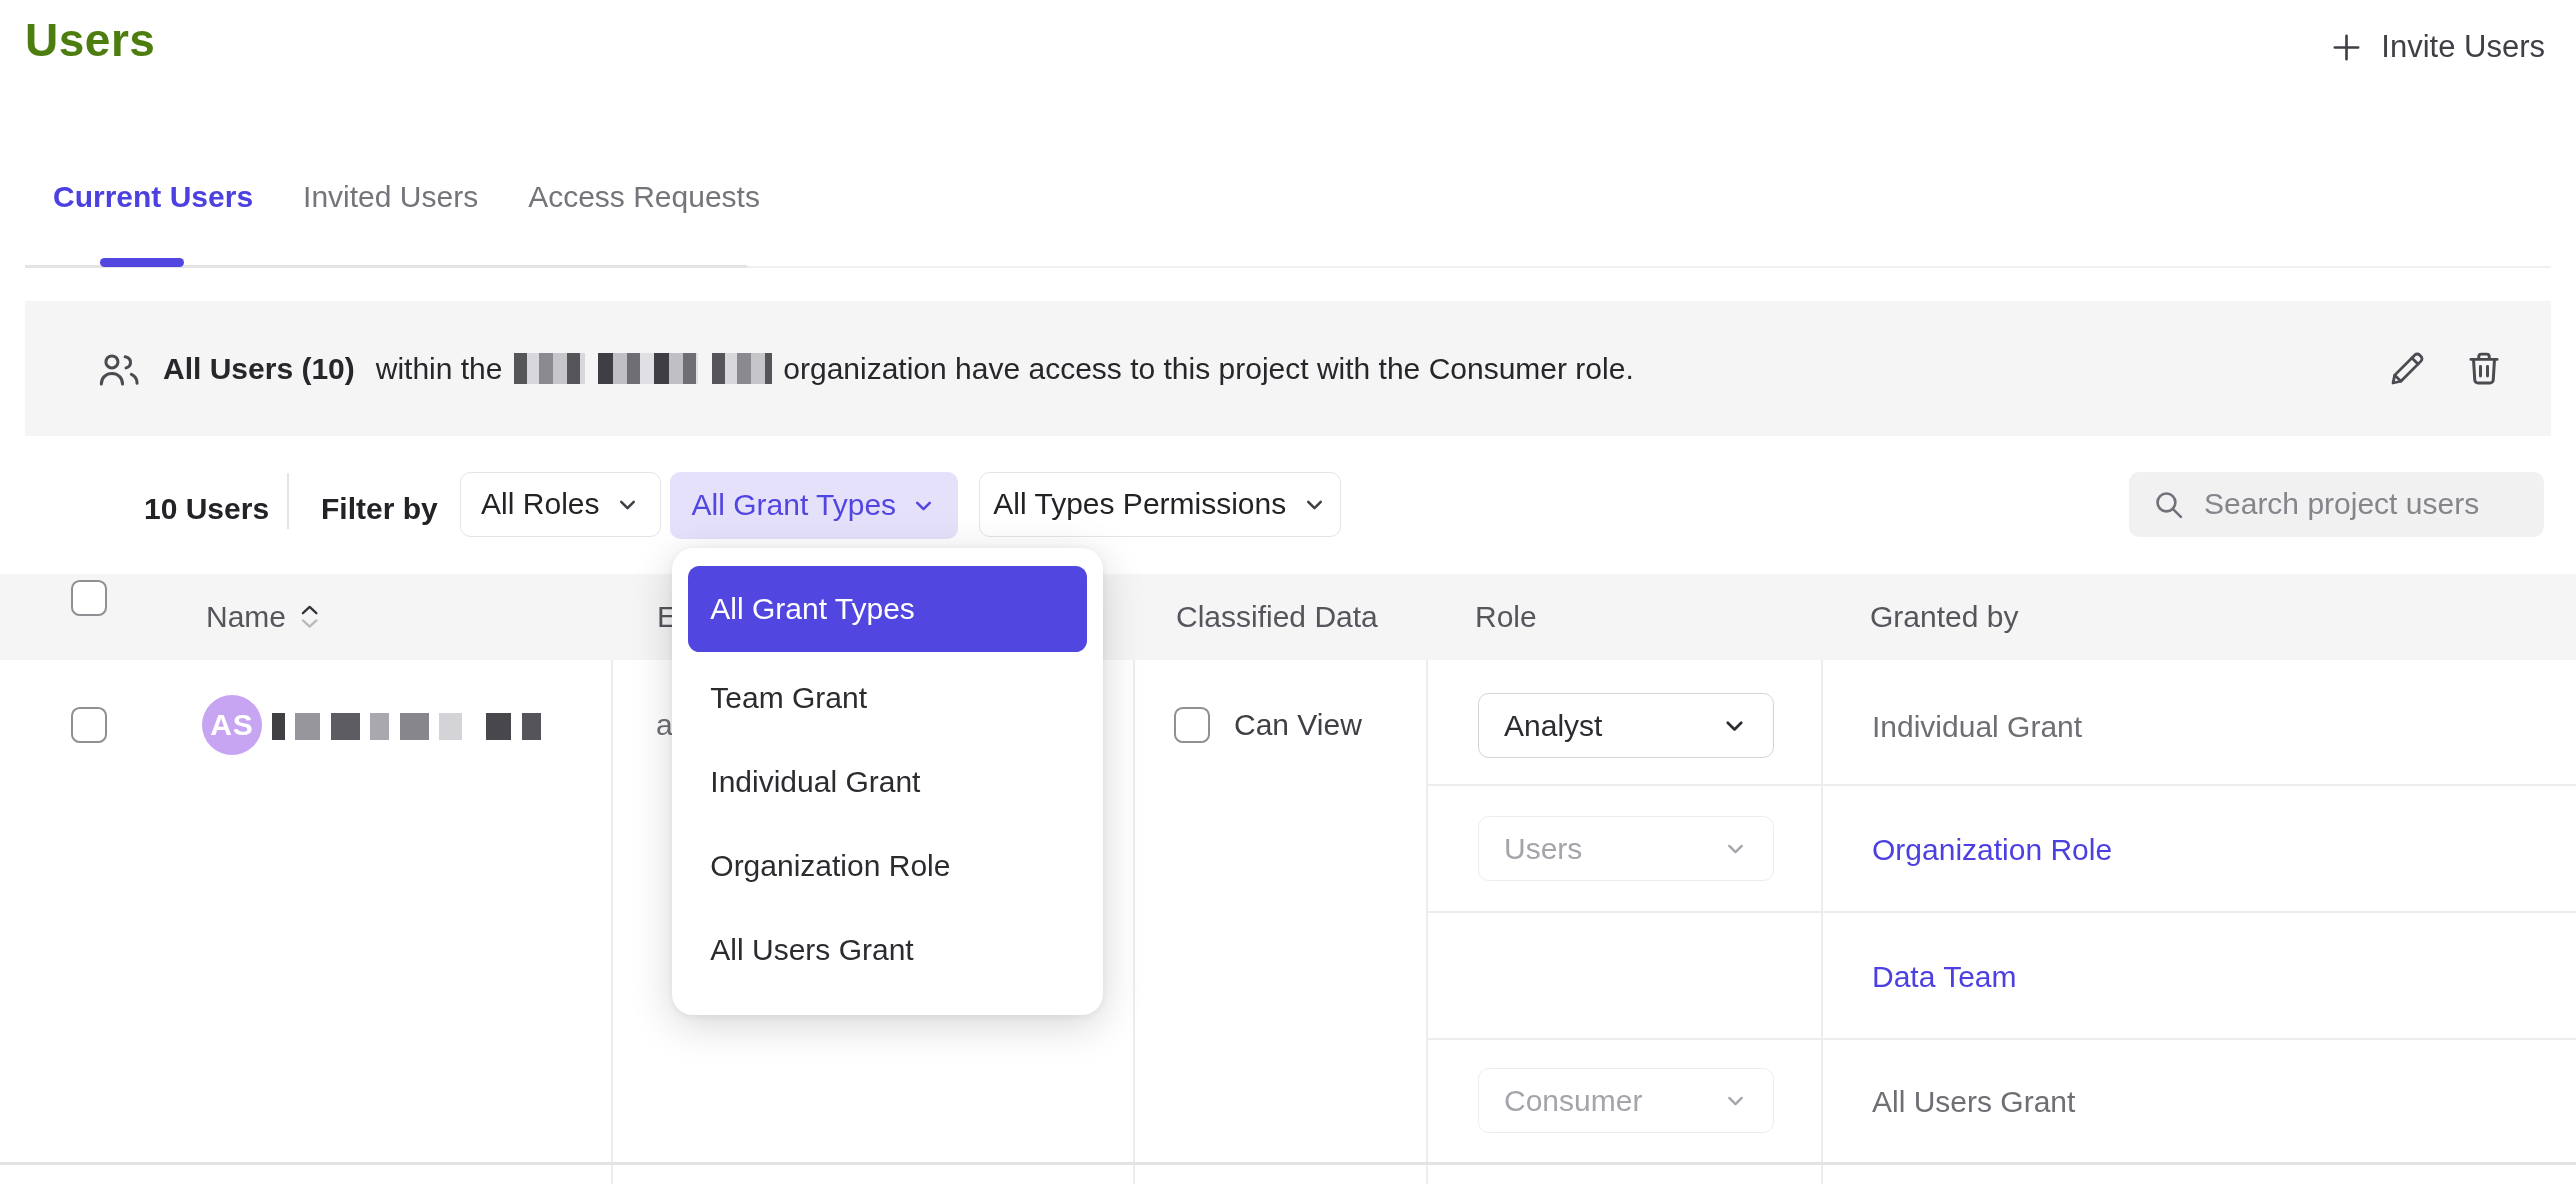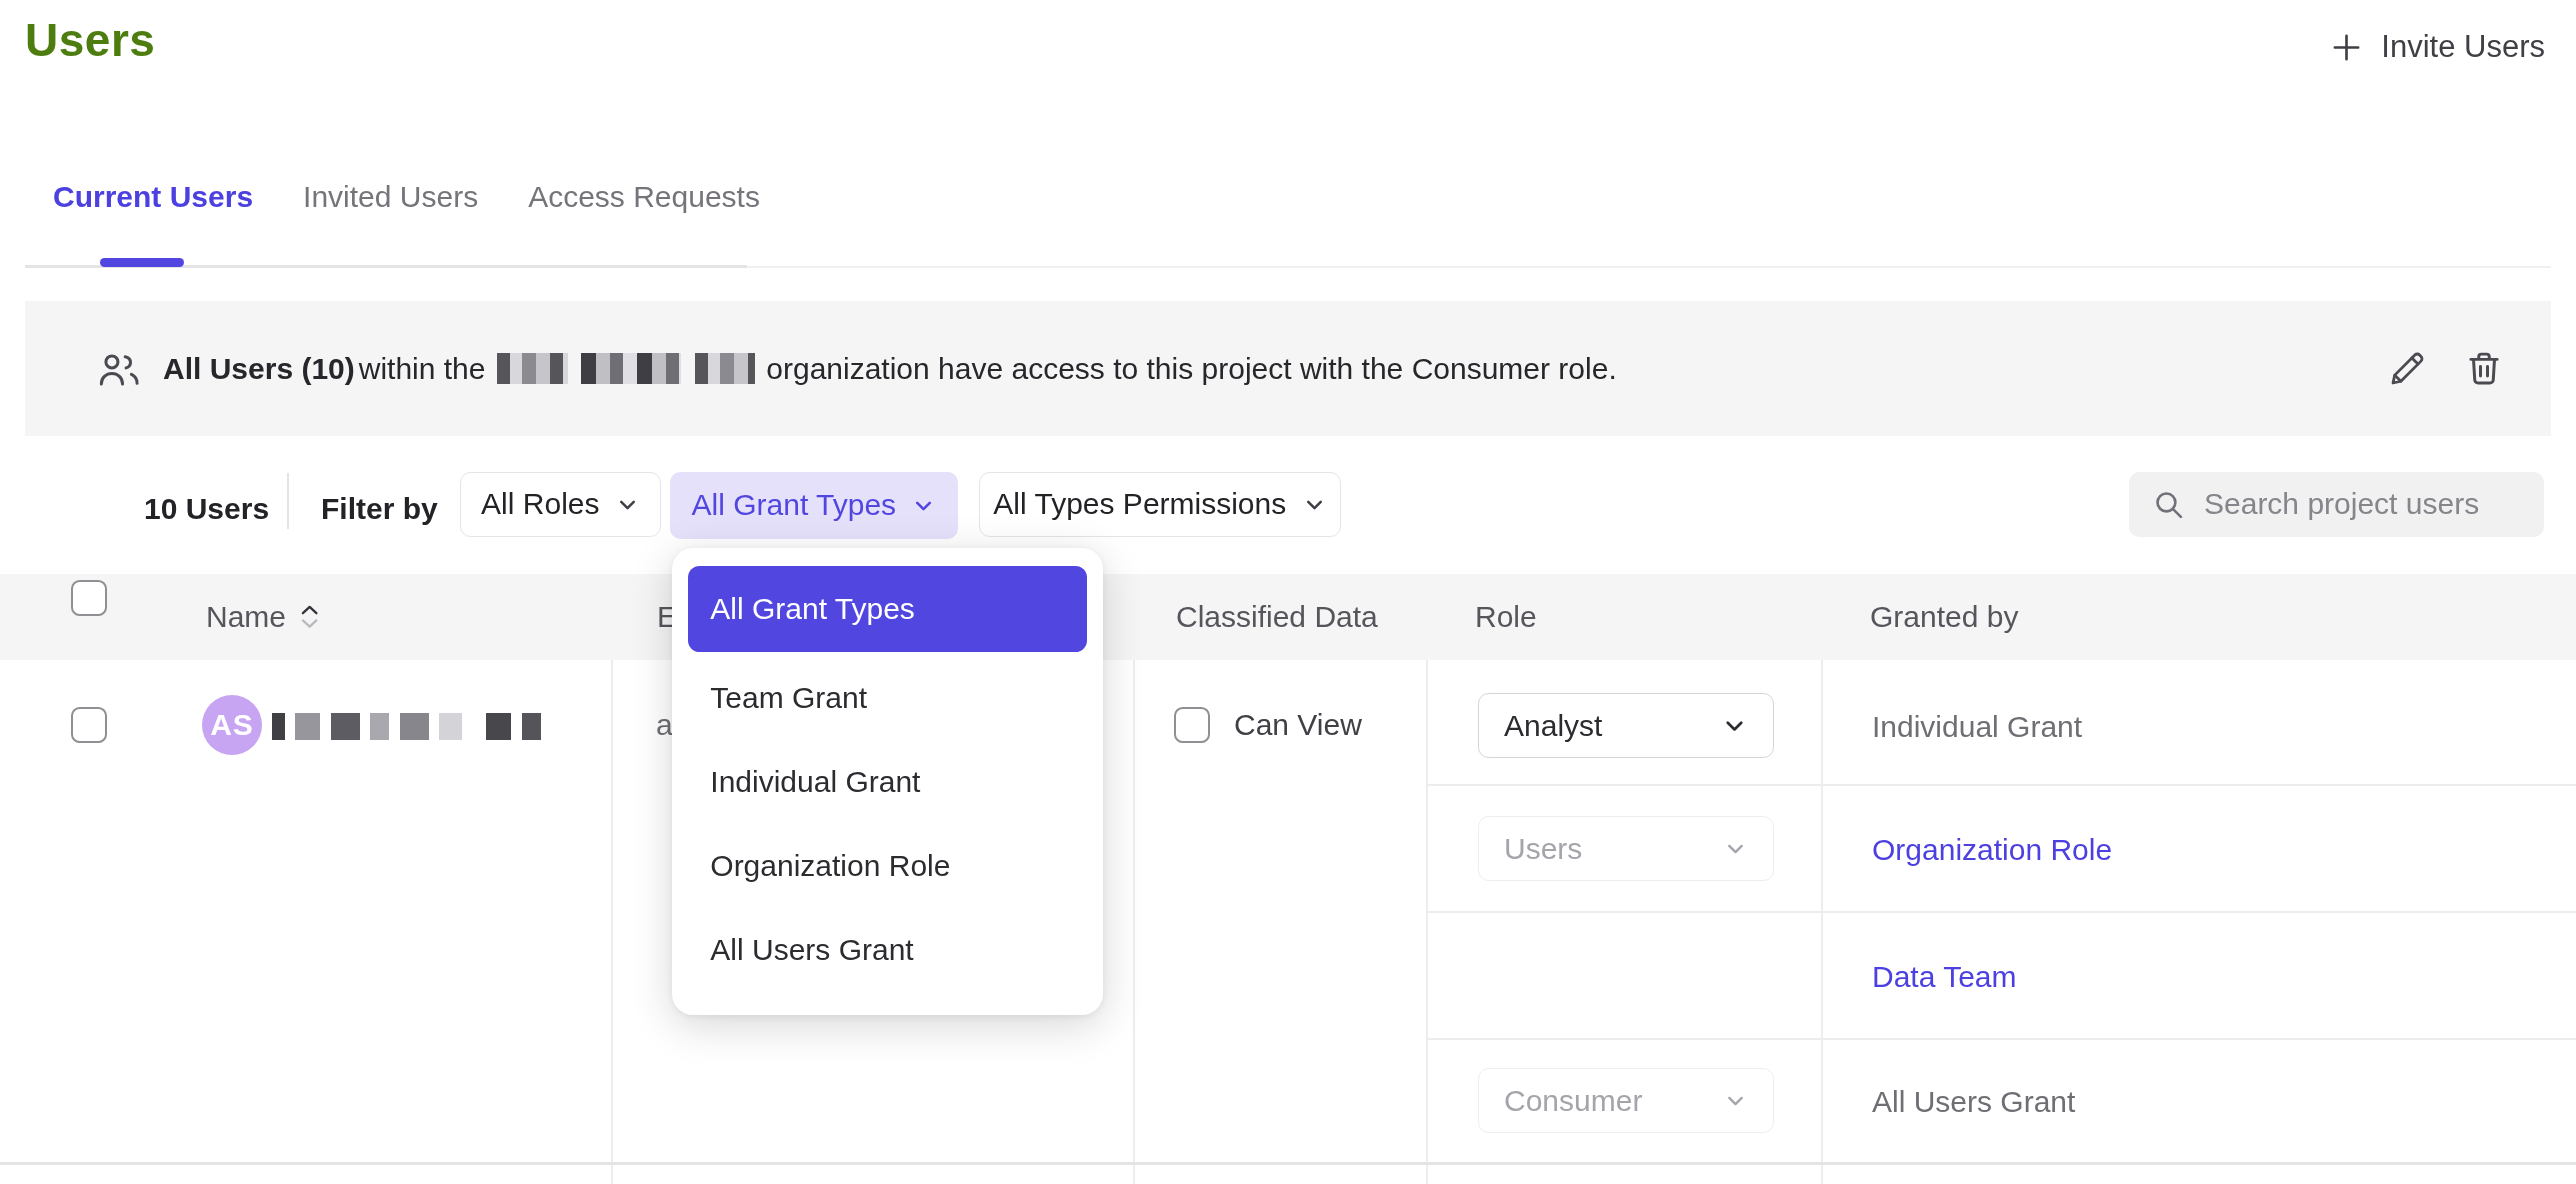--- a/index.html
+++ b/index.html
@@ -16,21 +16,21 @@
   .tabs { position:absolute; left:53px; top:180px; display:flex; gap:50px; font-size:30px; }
   .tab { color:#74747B; font-weight:500; cursor:pointer;text-align:center; }
   .tab.active { color:#4C40E0; font-weight:600; }
   .tabs-line-full { position:absolute; left:25px; right:25px; top:266px; height:1.9px; background:#F0F0F1; }
   .tabs-line-dark { position:absolute; left:25px; width:722px; top:265px; height:2.9px; background:#E4E4E6; }
   .tab-indicator { position:absolute; left:100px; top:258px; width:84px; height:8.6px; border-radius:4.8px; background:#5246E0; }
   
   .banner { position:absolute; left:25px; right:25px; top:301px; height:135px; background:#F5F5F6;
     display:flex; align-items:center; padding-left:71px; font-size:30px; color:#26262B; }
   .banner-text { margin-left:21px; display:flex; align-items:center; white-space:nowrap; }
-  .banner-text b { font-weight:700; margin-right:4px; }
+  .banner-text b { font-weight:700; margin-right:21px; }
   .mosaic { display:inline-flex; gap:13.4px; margin:0 11.5px; }
   .mosaic span { height:31px; display:inline-block;
     background:repeating-linear-gradient(90deg,#55555A 0 13.4px,#D8D8DC 13.4px 25px,#8A8A90 25px 39px,#C6C6CA 39px 53px); }
   .mosaic .m1 { width:71px; } .mosaic .m2 { width:100px; background:repeating-linear-gradient(90deg,#3E3E44 0 15.4px,#C0C0C4 15.4px 29px,#6E6E74 29px 42px,#E0E0E4 42px 56px);} .mosaic .m3 { width:60px; }
   .banner-actions { position:absolute; right:46px; top:0; height:100%; display:flex; align-items:center; gap:35px; }
   .icon-btn { background:none; border:none; cursor:pointer; display:flex; align-items:center; }
   
   .toolbar { position:absolute; left:0; right:0; top:470px; height:77px; }
   .user-count { position:absolute; left:144px; top:50%; transform:translateY(-50%); font-size:30px; font-weight:600; color:#232327; }
   .toolbar-sep { position:absolute; left:287px; top:2.9px; height:56px; width:1.9px; background:#E4E4E6; }

